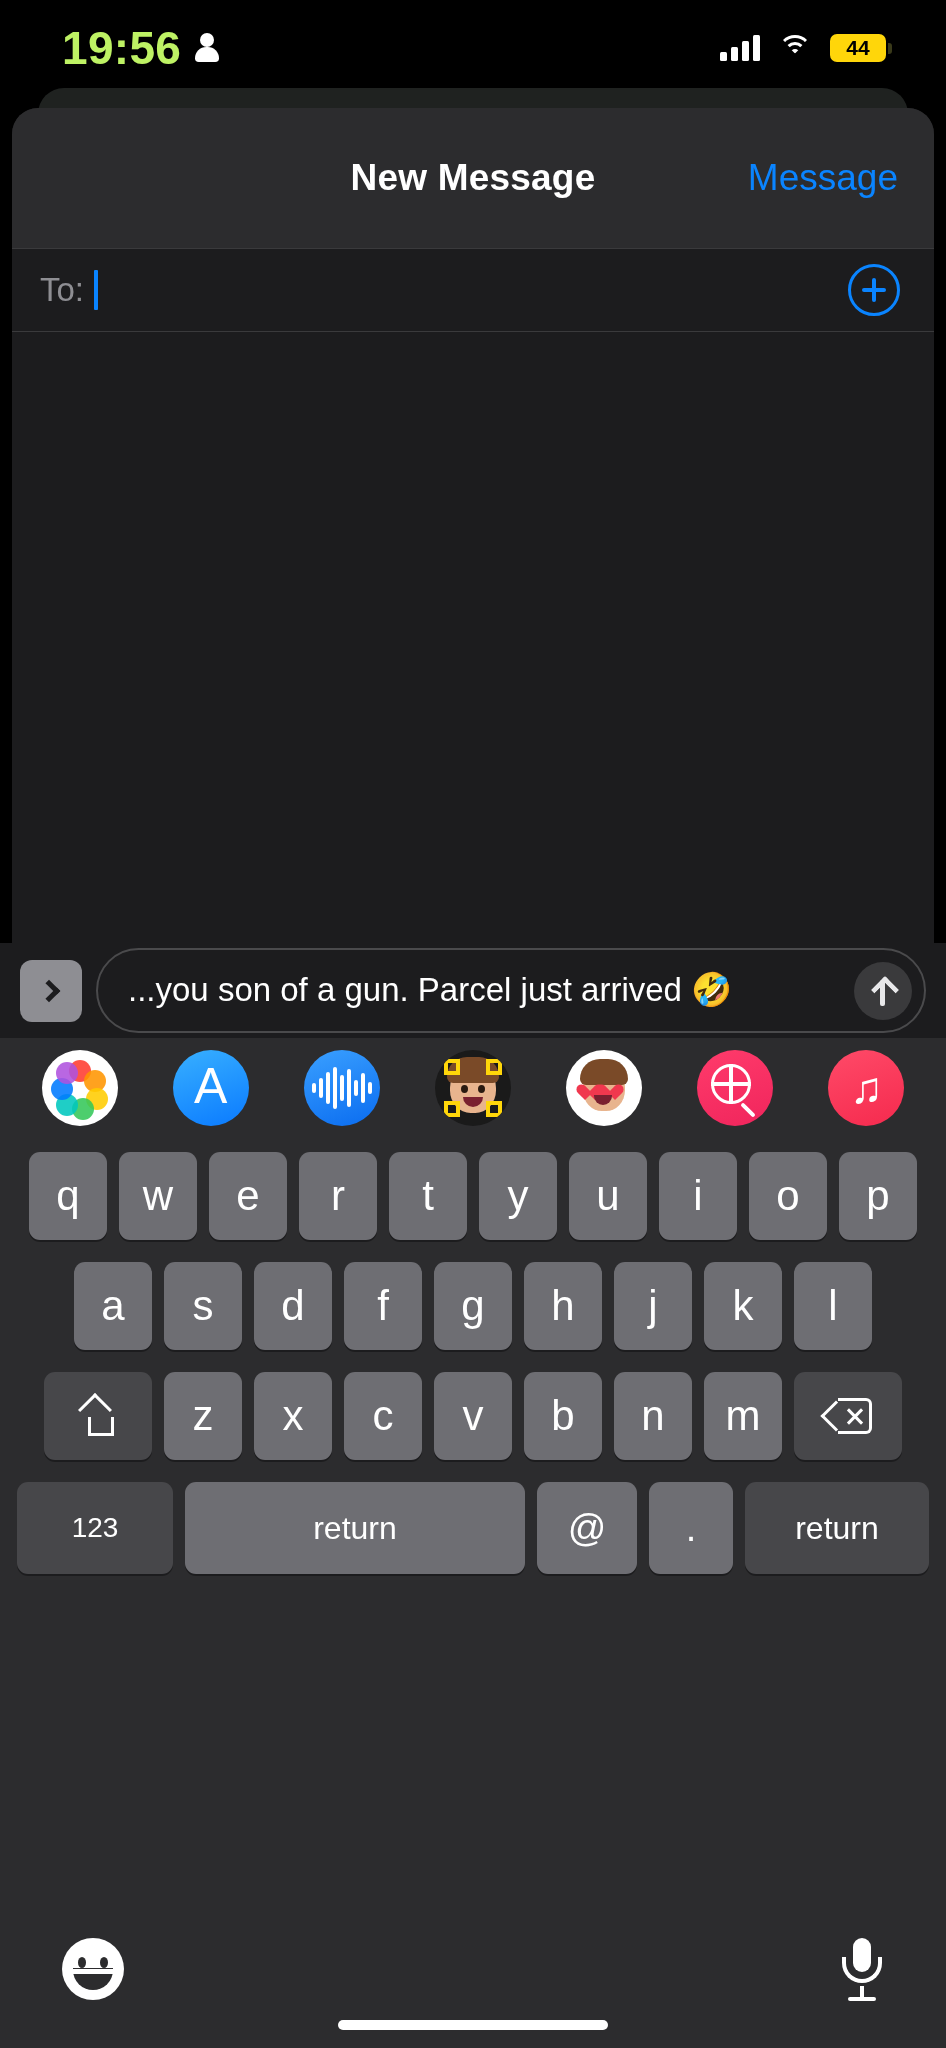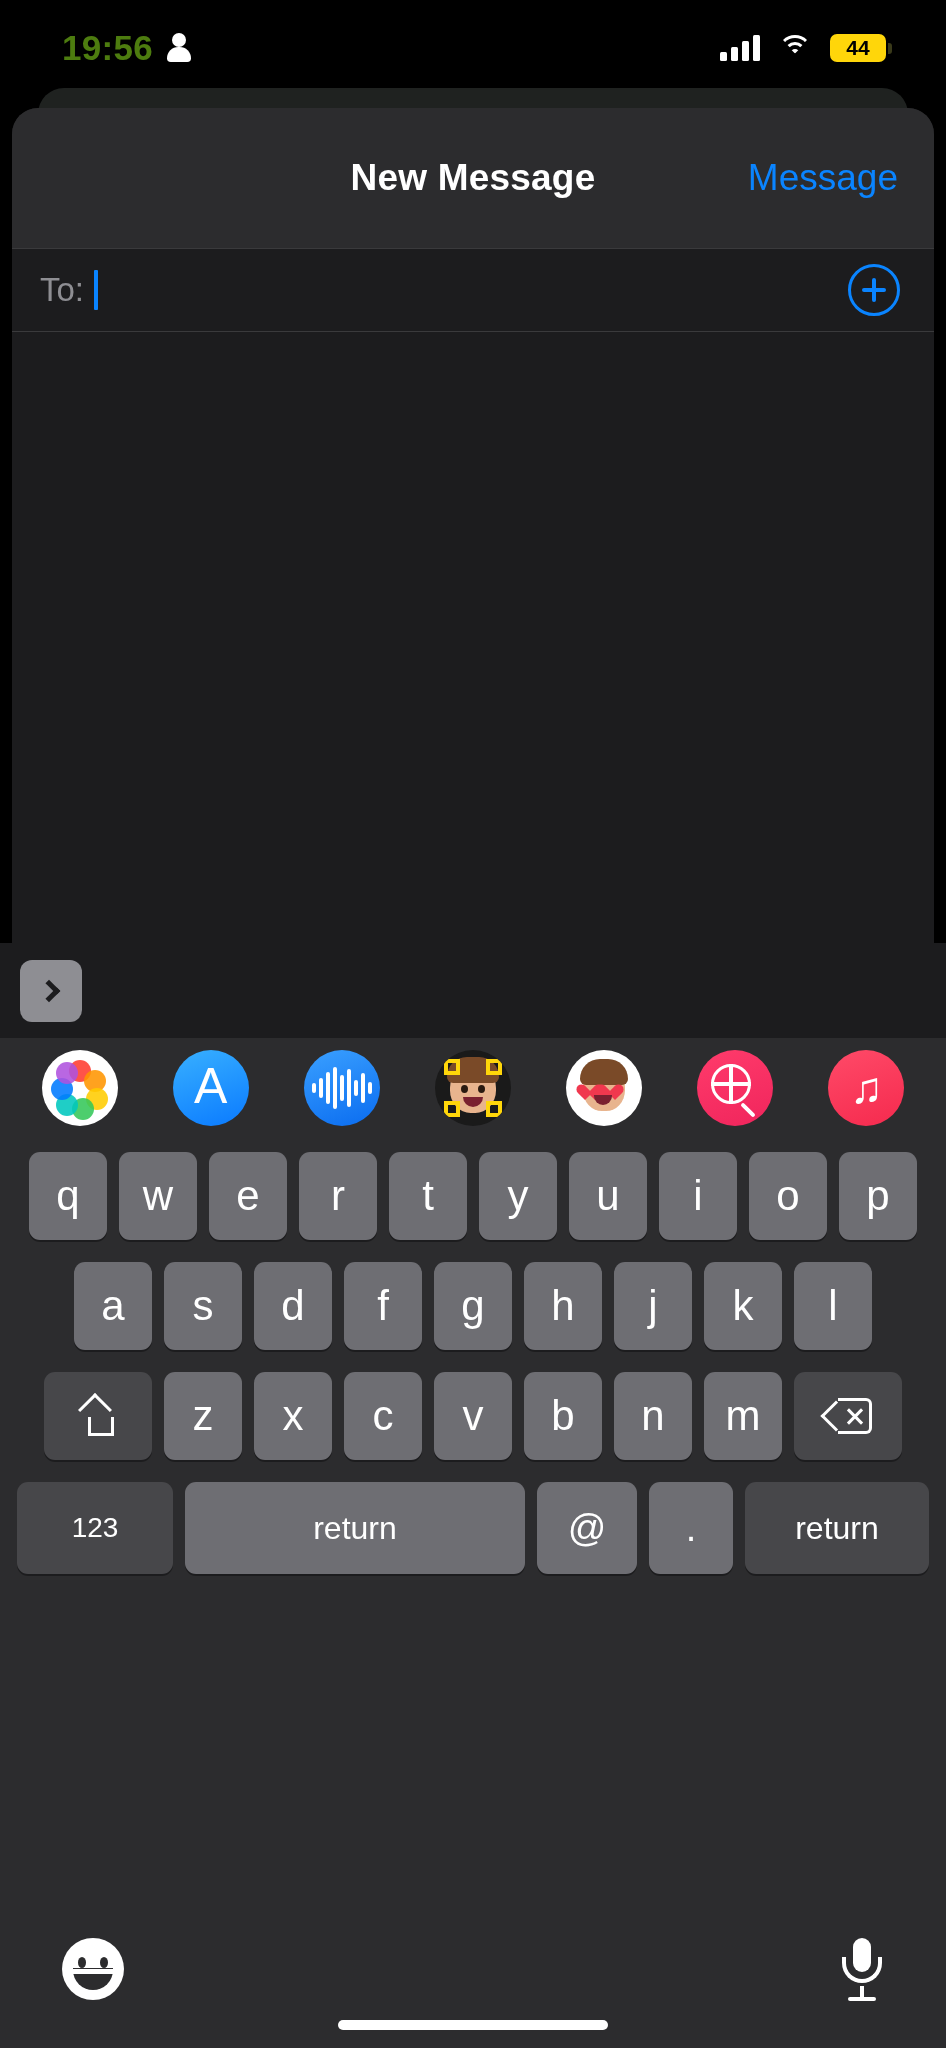--- a/index.html
+++ b/index.html
@@ -11,21 +11,21 @@
   }
   .screen { position:relative; width:946px; height:2048px; background:#000; }
 
   
   .statusbar {
     position:absolute; top:0; left:0; width:946px; height:96px;
     display:flex; align-items:center; justify-content:space-between;
     padding:0 54px 0 62px; z-index:50;
   }
   .sb-left { display:flex; align-items:center; gap:14px; }
-  .sb-time { color:#4d7c0f; font-size:35px; font-weight:600; letter-spacing:0.3px; }
+  .sb-time { color:#bef264; font-size:46px; font-weight:600; letter-spacing:0.3px; }
   .sb-person { width:24px; height:30px; position:relative; }
   .sb-person::before {
     content:""; position:absolute; top:0; left:5px; width:14px; height:14px;
     border-radius:50%; background:#fff;
   }
   .sb-person::after {
     content:""; position:absolute; bottom:1px; left:0; width:24px; height:15px;
     border-radius:12px 12px 4px 4px; background:#fff;
   }
   .sb-right { display:flex; align-items:center; gap:18px; }
@@ -328,20 +328,26 @@
     </div>
     <div class="to-divider"></div>
 
     <div class="conversation"></div>
   </div>
 
   <div class="composer">
     <div class="expand-btn">
         <span class="chev-r"></span>
       </div>
+    <div class="bubble">
+      <span class="bubble-text">...you son of a gun. Parcel just arrived 🤣</span>
+      <span class="send-btn">
+          <span class="arrow-up"></span>
+        </span>
+    </div>
   </div>
 
   <div class="app-row">
     <div class="app-icon ic-photos">
       <span class="petal" style="background:#ff3b30;top:10px;left:27px;"></span>
       <span class="petal" style="background:#ff9500;top:20px;left:42px;"></span>
       <span class="petal" style="background:#ffcc00;top:38px;left:44px;"></span>
       <span class="petal" style="background:#34c759;top:48px;left:30px;"></span>
       <span class="petal" style="background:#00c7be;top:44px;left:14px;"></span>
       <span class="petal" style="background:#007aff;top:28px;left:9px;"></span>

